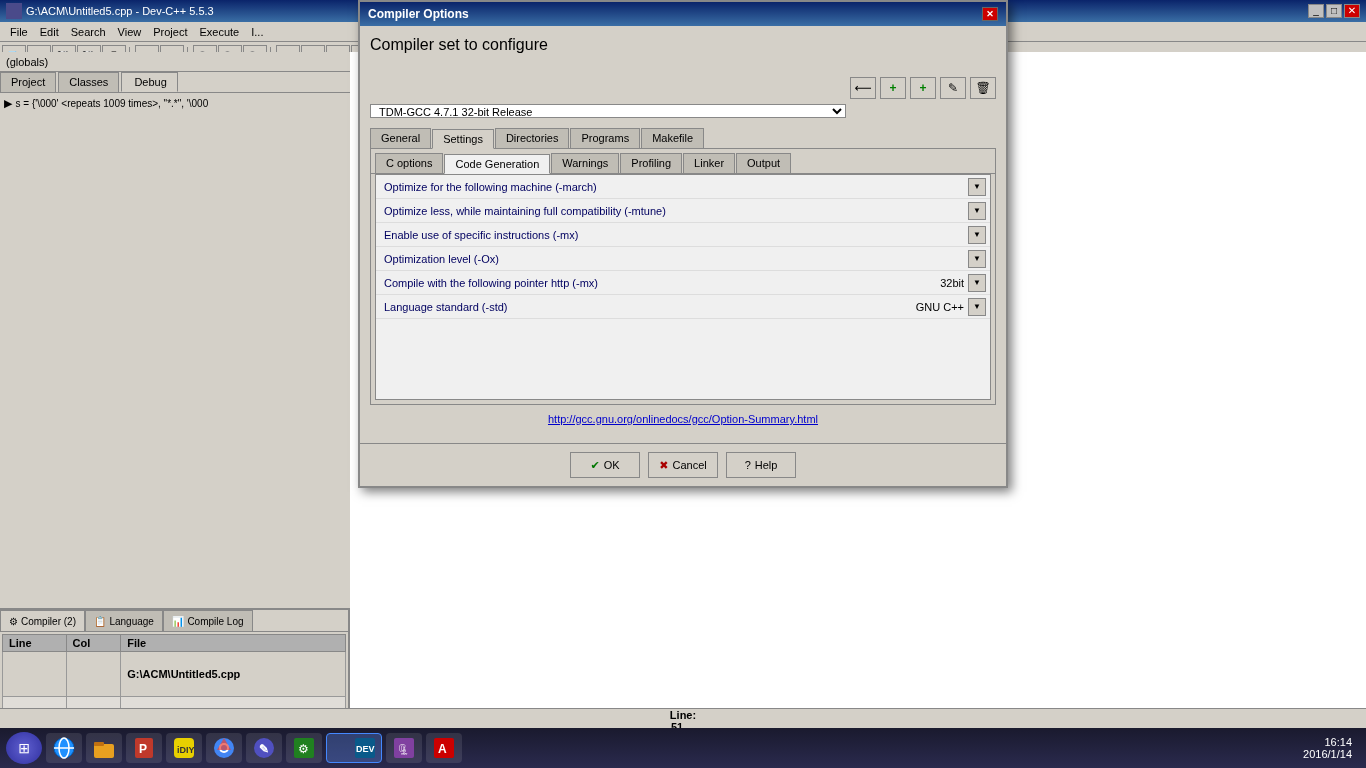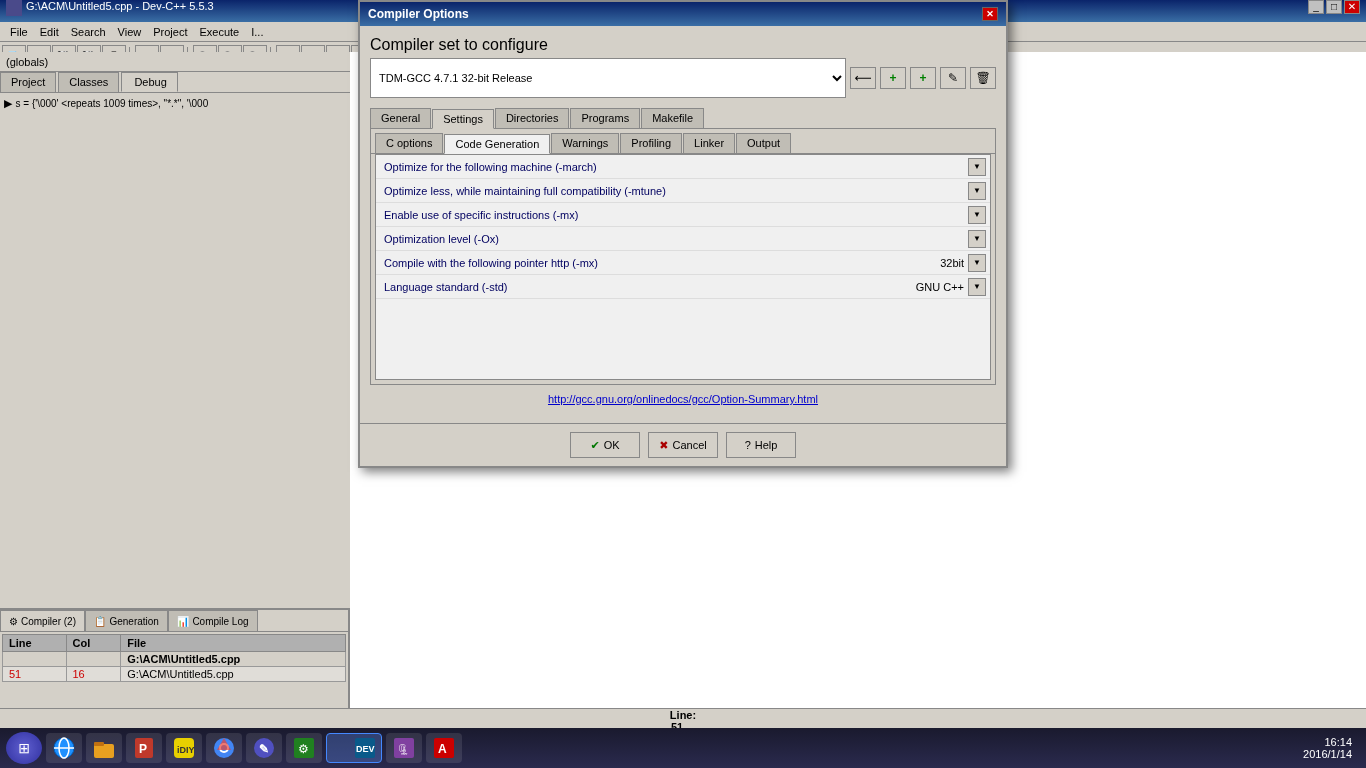--- a/index.html
+++ b/index.html
@@ -17,21 +17,21 @@
     .ide-bg {
       position: absolute;
       top: 0; left: 0; right: 0; bottom: 0;
       background: #c0c0c0;
     }
 
     .ide-title-bar {
       background: linear-gradient(to bottom, #0a246a, #3a6ea5);
       height: 22px;
       display: flex;
-      align-items: flex-start;
+      align-items: center;
       padding: 0 6px;
       color: white;
       font-size: 11px;
     }
     .ide-title-bar .title-icon {
       width: 16px; height: 16px;
       background: #4a4a8a;
       margin-right: 4px;
       display: inline-block;
     }
@@ -169,21 +169,21 @@
     }
     .compiler-table th {
       background: #b0b0b0;
       border: 1px solid #888;
       padding: 2px 6px;
       text-align: left;
       font-weight: bold;
     }
     .compiler-table td {
       border: 1px solid #999;
-      padding: 1px 6px;
+      padding: 16px 6px;
     }
     .compiler-table tr:nth-child(even) { background: #e0ddd8; }
 
     
     .taskbar {
       position: absolute;
       bottom: 0; left: 0; right: 0;
       height: 40px;
       background: linear-gradient(to bottom, #1a1a2e, #2a2a4e);
       display: flex;
@@ -264,25 +264,26 @@
 
     .compiler-select-row {
       display: flex;
       align-items: center;
       gap: 4px;
       margin-bottom: 10px;
     }
 
     .compiler-select {
       flex: 1;
-      height: 40px;
+      height: 14px;
       font-size: 11px;
       border: 1px solid #888;
       background: white;
       padding: 0 4px;
+      margin-top: 46px;
     }
 
     .icon-btn {
       width: 26px; height: 22px;
       background: #d4d0c8;
       border: 1px solid #888;
       display: flex; align-items: center; justify-content: center;
       font-size: 12px;
       cursor: pointer;
     }
@@ -483,21 +484,21 @@
   </div>
 
   <div class="compiler-panel" style="position:absolute; bottom:40px; left:0; width:350px; height:120px; background:#d4d0c8; border-top:2px solid #888; border-right:2px solid #888;">
     <div class="compiler-tabs">
       <div class="compiler-tab active" style="font-size:10px;">
         <span>⚙</span>
         <span>Compiler (2)</span>
       </div>
       <div class="compiler-tab" style="font-size:10px;">
         <span>📋</span>
-        <span>Generation</span>
+        <span>Language</span>
       </div>
       <div class="compiler-tab" style="font-size:10px;">
         <span>📊</span>
         <span>Compile Log</span>
       </div>
     </div>
     <div style="padding:2px;">
       <table class="compiler-table">
         <thead>
           <tr>

